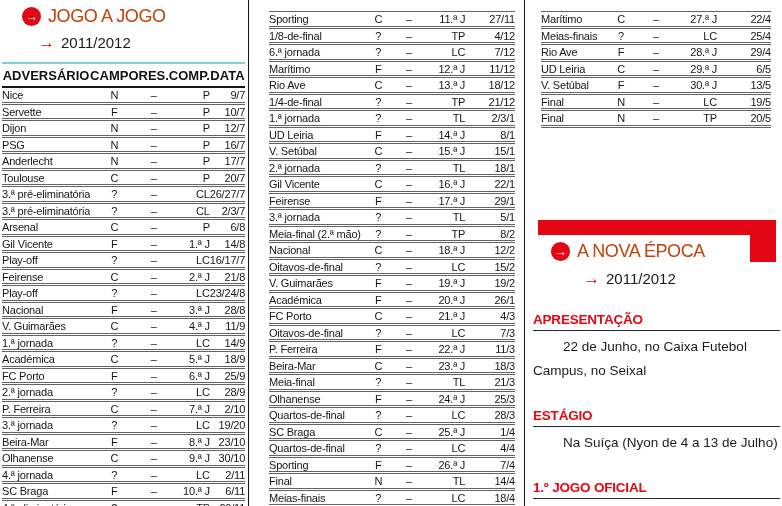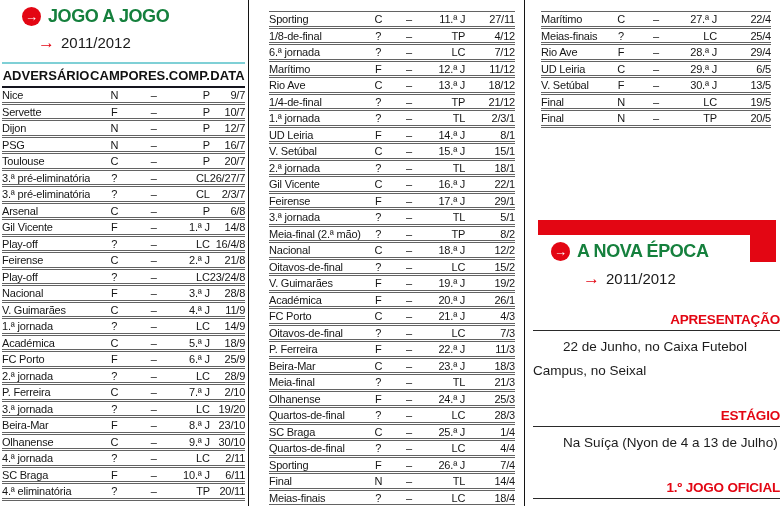--- a/index.html
+++ b/index.html
@@ -10,21 +10,21 @@
   
   .vdiv { position:absolute; top:0; width:1px; height:506px; background:#141414; }
   .vdiv1 { left:248px; } .vdiv2 { left:524px; }
 
   
   .header-row { display:flex; align-items:center; gap:7px; }
   .circle-icon {
     width:19px; height:19px; border-radius:50%; background:var(--red,#e30613);
     color:#fff; font-size:13px; font-weight:bold; line-height:19px; text-align:center; flex:0 0 19px;
   }
-  .big-title { font-size:18px; font-weight:700; letter-spacing:-0.4px; margin:0; color:#15803d; white-space:nowrap; }
+  .big-title { font-size:18px; font-weight:400; letter-spacing:-0.4px; margin:0; color:#c2410c; white-space:nowrap; }
   .season-row { display:flex; align-items:center; gap:6px; font-size:15px; font-weight:500; color:#1a1a1a; }
   .season-arrow { color:var(--red,#e30613); font-weight:bold; font-size:17px; line-height:14px; }
 
   
   .col-left  { position:absolute; left:2px;  top:6px;  width:240px; }
   .col-left .header-row { margin-left:20px; }
   .col-left .season-row { margin:7px 0 0 36px; }
   .col-mid   { position:absolute; left:269px; top:11px; width:246px; }
   .col-rtab  { position:absolute; left:541px; top:11px; width:230px; }
 
@@ -47,21 +47,21 @@
 
   
   .red-band { position:absolute; left:538px; top:220px; width:238px; height:15px; background:var(--red,#e30613); }
   .red-band .leg { position:absolute; right:0; top:0; width:26px; height:42px; background:var(--red,#e30613); }
   .col-info { position:absolute; left:533px; top:241px; width:247px; }
   .col-info .header-row { margin-left:18px; }
   .col-info .season-row { margin:8px 0 0 50px; }
   .info-section { margin-top:25px; }
   .info-heading {
     margin:0; font-size:13.5px; font-weight:800; letter-spacing:-0.2px;
-    color:var(--red,#e30613); border-bottom:1px solid #2a2a2a; padding-bottom:3px; width:100%;text-align:right;
+    color:var(--red,#e30613); border-bottom:1px solid #2a2a2a; padding-bottom:3px; width:100%;
   }
   .info-text { margin:4px 0 0; font-size:13.5px; line-height:24px; color:#1c1c1c; text-indent:30px; }
 </style>
 </head>
 <body>
 
 <div class="page">
 
   <div class="col-left">
     <div class="header-row">
@@ -105,20 +105,27 @@
             <td class="c4">12/7</td>
           </tr>
           <tr>
             <td class="c0">PSG</td>
             <td class="c1">N</td>
             <td class="c2">–</td>
             <td class="c3">P</td>
             <td class="c4">16/7</td>
           </tr>
           <tr>
+            <td class="c0">Anderlecht</td>
+            <td class="c1">N</td>
+            <td class="c2">–</td>
+            <td class="c3">P</td>
+            <td class="c4">17/7</td>
+          </tr>
+          <tr>
             <td class="c0">Toulouse</td>
             <td class="c1">C</td>
             <td class="c2">–</td>
             <td class="c3">P</td>
             <td class="c4">20/7</td>
           </tr>
           <tr>
             <td class="c0">3.ª pré-eliminatória</td>
             <td class="c1">?</td>
             <td class="c2">–</td>
@@ -144,21 +151,21 @@
             <td class="c1">F</td>
             <td class="c2">–</td>
             <td class="c3">1.ª J</td>
             <td class="c4">14/8</td>
           </tr>
           <tr>
             <td class="c0">Play-off</td>
             <td class="c1">?</td>
             <td class="c2">–</td>
             <td class="c3">LC</td>
-            <td class="c4">16/4/8</td>
+            <td class="c4">16/17/7</td>
           </tr>
           <tr>
             <td class="c0">Feirense</td>
             <td class="c1">C</td>
             <td class="c2">–</td>
             <td class="c3">2.ª J</td>
             <td class="c4">21/8</td>
           </tr>
           <tr>
             <td class="c0">Play-off</td>

